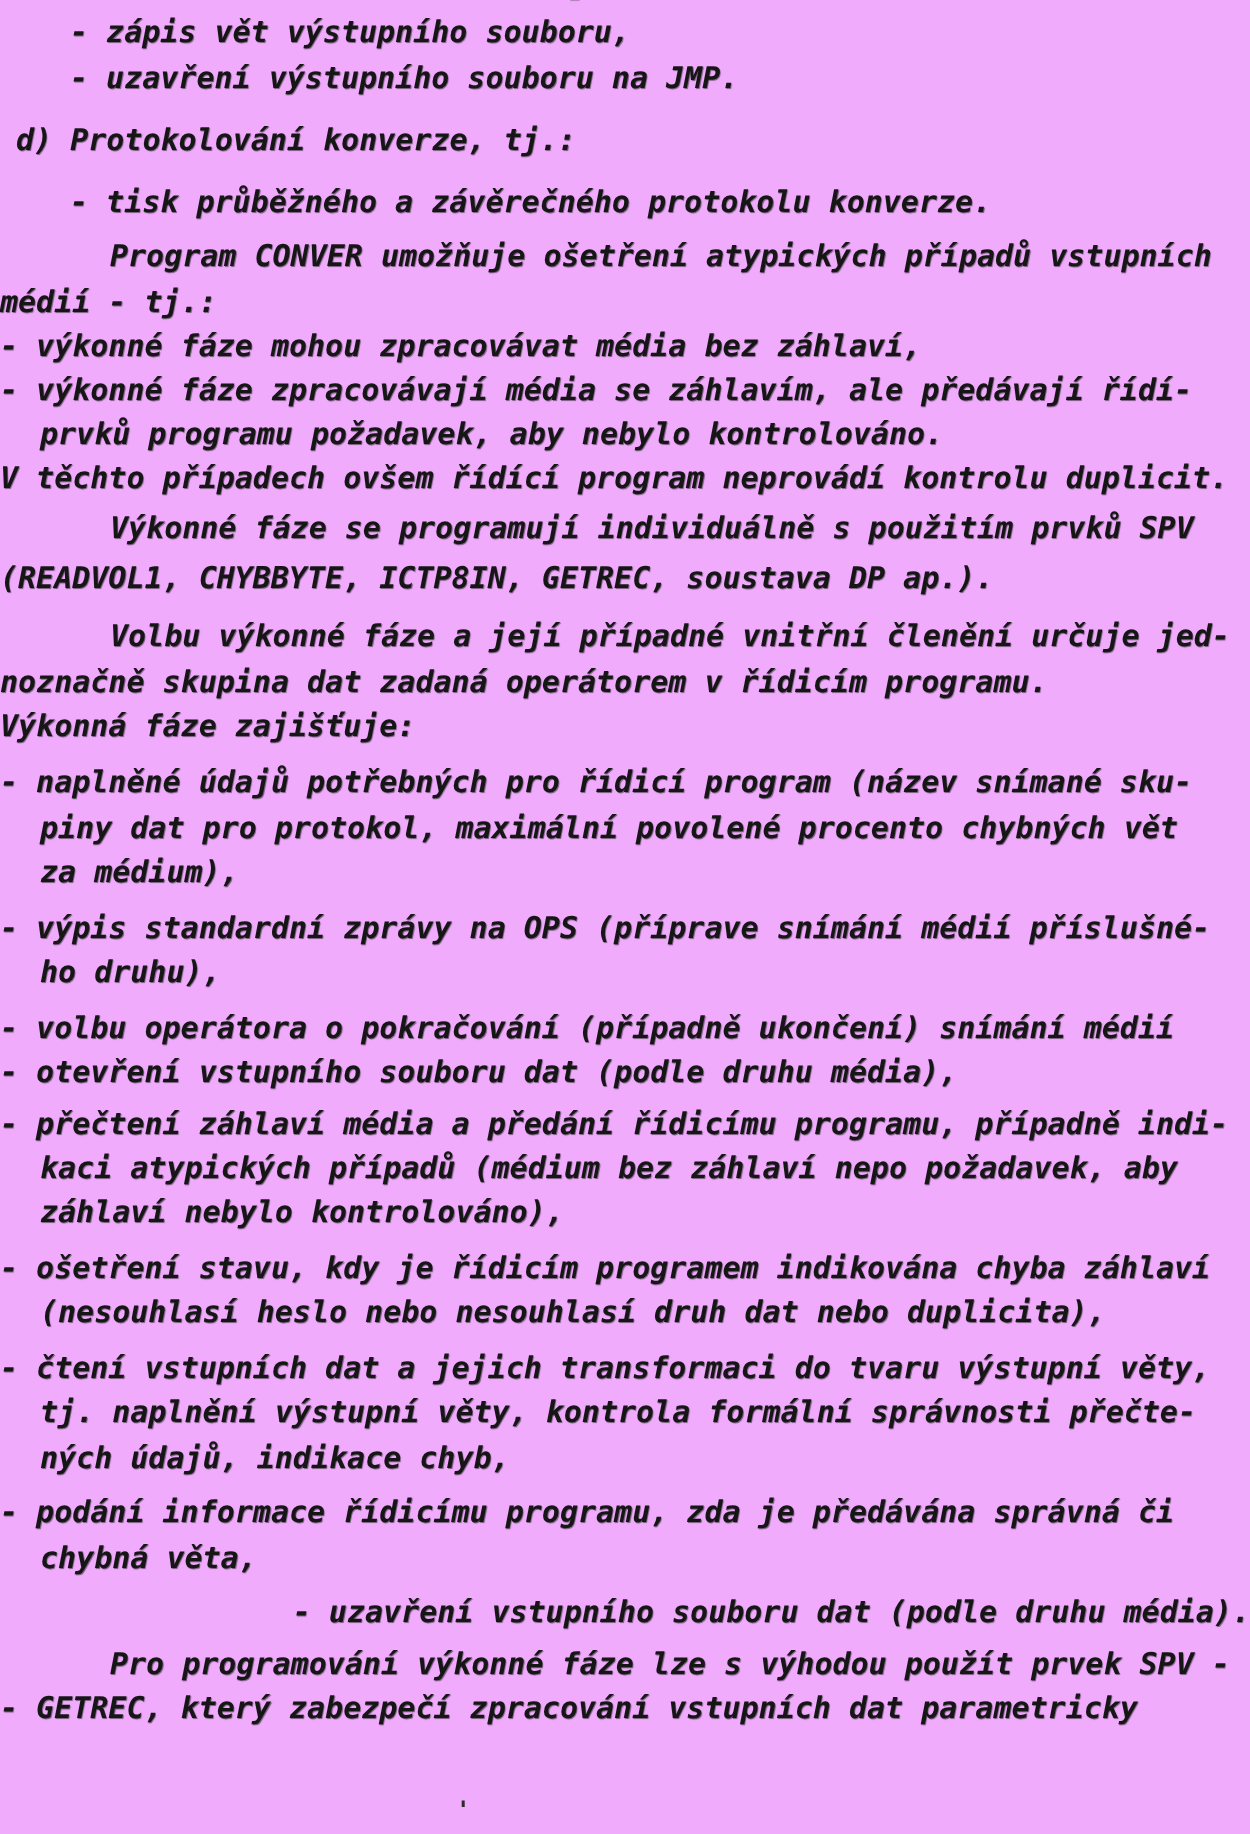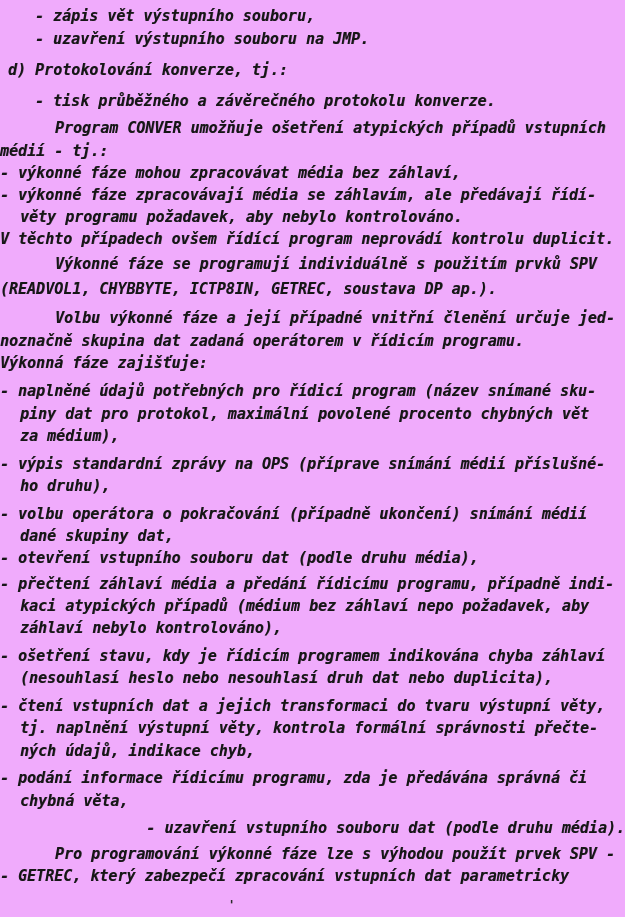--- a/index.html
+++ b/index.html
@@ -64,34 +64,33 @@
 
   <div class="doc">
       <div class="line ind-sub" style="margin-top: 0px;">- zápis vět výstupního souboru,</div>
       <div class="line ind-sub" style="margin-top: 1px;">- uzavření výstupního souboru na JMP.</div>
       <div class="line ind-label" style="margin-top: 9px;">d) Protokolování konverze, tj.:</div>
       <div class="line ind-sub" style="margin-top: 9px;">- tisk průběžného a závěrečného protokolu konverze.</div>
       <div class="line ind-para" style="margin-top: 5px;">Program CONVER umožňuje ošetření atypických případů vstupních</div>
       <div class="line ind-flush" style="margin-top: 1px;">médií - tj.:</div>
       <div class="line ind-flush" style="margin-top: 0px;">- výkonné fáze mohou zpracovávat média bez záhlaví,</div>
       <div class="line ind-flush" style="margin-top: 0px;">- výkonné fáze zpracovávají média se záhlavím, ale předávají řídí-</div>
-      <div class="line ind-cont" style="margin-top: 0px;">věty programu požadavek, aby nebylo kontrolováno.</div>
+      <div class="line ind-cont" style="margin-top: 0px;">prvků programu požadavek, aby nebylo kontrolováno.</div>
       <div class="line ind-flush" style="margin-top: 0px;">V těchto případech ovšem řídící program neprovádí kontrolu duplicit.</div>
       <div class="line ind-para" style="margin-top: 3px;">Výkonné fáze se programují individuálně s použitím prvků SPV</div>
       <div class="line ind-flush" style="margin-top: 3px;">(READVOL1, CHYBBYTE, ICTP8IN, GETREC, soustava DP ap.).</div>
       <div class="line ind-para" style="margin-top: 7px;">Volbu výkonné fáze a její případné vnitřní členění určuje jed-</div>
       <div class="line ind-flush" style="margin-top: 1px;">noznačně skupina dat zadaná operátorem v řídicím programu.</div>
       <div class="line ind-flush" style="margin-top: 0px;">Výkonná fáze zajišťuje:</div>
       <div class="line ind-flush" style="margin-top: 6px;">- naplněné údajů potřebných pro řídicí program (název snímané sku-</div>
       <div class="line ind-cont" style="margin-top: 1px;">piny dat pro protokol, maximální povolené procento chybných vět</div>
       <div class="line ind-cont" style="margin-top: 0px;">za médium),</div>
       <div class="line ind-flush" style="margin-top: 6px;">- výpis standardní zprávy na OPS (příprave snímání médií příslušné-</div>
       <div class="line ind-cont" style="margin-top: 0px;">ho druhu),</div>
       <div class="line ind-flush" style="margin-top: 6px;">- volbu operátora o pokračování (případně ukončení) snímání médií</div>
-      <div class="line ind-cont" style="margin-top: 0px;">dané skupiny dat,</div>
       <div class="line ind-flush" style="margin-top: 0px;">- otevření vstupního souboru dat (podle druhu média),</div>
       <div class="line ind-flush" style="margin-top: 4px;">- přečtení záhlaví média a předání řídicímu programu, případně indi-</div>
       <div class="line ind-cont" style="margin-top: 0px;">kaci atypických případů (médium bez záhlaví nepo požadavek, aby</div>
       <div class="line ind-cont" style="margin-top: 0px;">záhlaví nebylo kontrolováno),</div>
       <div class="line ind-flush" style="margin-top: 6px;">- ošetření stavu, kdy je řídicím programem indikována chyba záhlaví</div>
       <div class="line ind-cont" style="margin-top: 0px;">(nesouhlasí heslo nebo nesouhlasí druh dat nebo duplicita),</div>
       <div class="line ind-flush" style="margin-top: 6px;">- čtení vstupních dat a jejich transformaci do tvaru výstupní věty,</div>
       <div class="line ind-cont" style="margin-top: 0px;">tj. naplnění výstupní věty, kontrola formální správnosti přečte-</div>
       <div class="line ind-cont" style="margin-top: 1px;">ných údajů, indikace chyb,</div>
       <div class="line ind-flush" style="margin-top: 5px;">- podání informace řídicímu programu, zda je předávána správná či</div>

